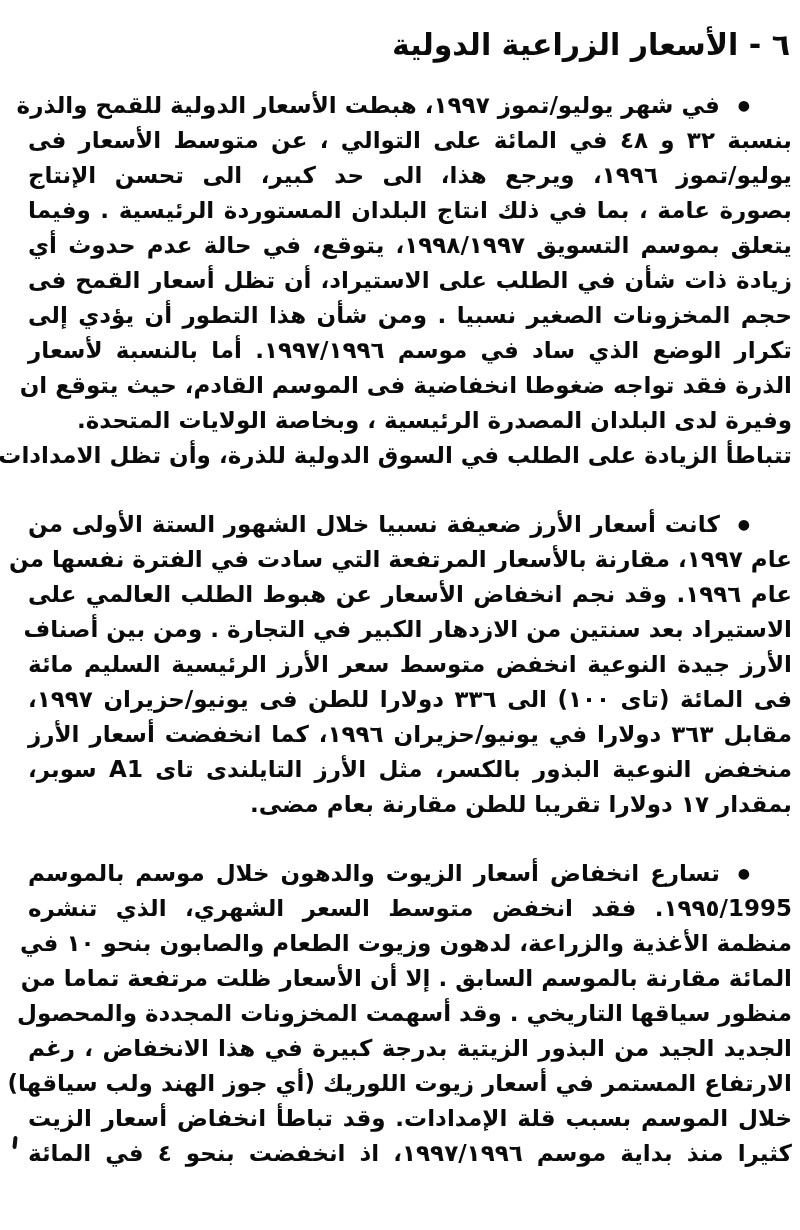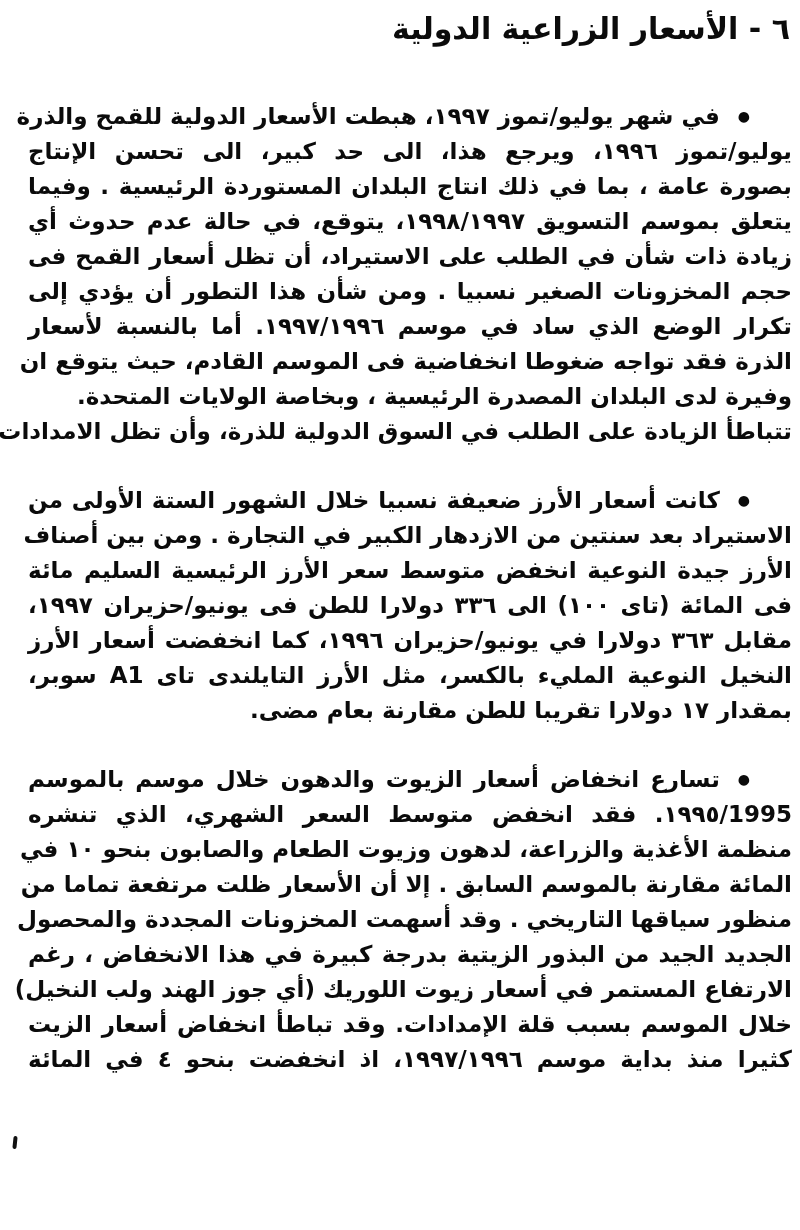--- a/index.html
+++ b/index.html
@@ -16,36 +16,36 @@
   }
   .page {
     position: relative;
     width: 800px;
     height: 1230px;
     direction: rtl;
     background: #ffffff;
   }
   .title {
     margin: 0;
-    padding: 8px 10px 0 0;
+    padding: 24px 10px 0 0;
     text-align: right;
     font-size: 30px;
     line-height: 42px;
     font-weight: bold;
     letter-spacing: 0px;
     white-space: nowrap;
   }
   .content {
     position: absolute;
     top: 88px;
     right: 8px;
     left: 28px;
   }
   .para {
-    margin: 11px 0 34px 0;
+    margin: 0 0 34px 0;
   }
   .para:last-child {
     margin-bottom: 0;
   }
   .line {
     direction: rtl;
     unicode-bidi: plaintext;
     text-align: justify;
     text-align-last: justify;
     font-size: 23px;
@@ -85,53 +85,56 @@
 <div class="page">
 
   <h1 class="title">٦ - الأسعار الزراعية الدولية</h1>
 
   <div class="content">
 
     <div class="para">
       <div class="line first">
         <span class="bullet">●</span><span>في شهر يوليو/تموز ١٩٩٧، هبطت الأسعار الدولية للقمح والذرة</span>
       </div>
+      <div class="line">بنسبة ٣٢ و ٤٨ في المائة على التوالي ، عن متوسط الأسعار فى</div>
       <div class="line">يوليو/تموز ١٩٩٦، ويرجع هذا، الى حد كبير، الى تحسن الإنتاج</div>
       <div class="line">بصورة عامة ، بما في ذلك انتاج البلدان المستوردة الرئيسية . وفيما</div>
       <div class="line">يتعلق بموسم التسويق ١٩٩٨/١٩٩٧، يتوقع، في حالة عدم حدوث أي</div>
       <div class="line">زيادة ذات شأن في الطلب على الاستيراد، أن تظل أسعار القمح فى</div>
       <div class="line">حجم المخزونات الصغير نسبيا . ومن شأن هذا التطور أن يؤدي إلى</div>
       <div class="line">تكرار الوضع الذي ساد في موسم ١٩٩٧/١٩٩٦. أما بالنسبة لأسعار</div>
       <div class="line">الذرة فقد تواجه ضغوطا انخفاضية فى الموسم القادم، حيث يتوقع ان</div>
       <div class="line end">وفيرة لدى البلدان المصدرة الرئيسية ، وبخاصة الولايات المتحدة.</div>
       <div class="line">تتباطأ الزيادة على الطلب في السوق الدولية للذرة، وأن تظل الامدادات</div>
     </div>
 
     <div class="para">
       <div class="line first">
         <span class="bullet">●</span><span>كانت أسعار الأرز ضعيفة نسبيا خلال الشهور الستة الأولى من</span>
       </div>
+      <div class="line">عام ١٩٩٧، مقارنة بالأسعار المرتفعة التي سادت في الفترة نفسها من</div>
+      <div class="line">عام ١٩٩٦. وقد نجم انخفاض الأسعار عن هبوط الطلب العالمي على</div>
       <div class="line">الاستيراد بعد سنتين من الازدهار الكبير في التجارة . ومن بين أصناف</div>
       <div class="line">الأرز جيدة النوعية انخفض متوسط سعر الأرز الرئيسية السليم مائة</div>
       <div class="line">فى المائة (تاى ١٠٠) الى ٣٣٦ دولارا للطن فى يونيو/حزيران ١٩٩٧،</div>
       <div class="line">مقابل ٣٦٣ دولارا في يونيو/حزيران ١٩٩٦، كما انخفضت أسعار الأرز</div>
-      <div class="line">النخيل النوعية المليء بالكسر، مثل الأرز التايلندى تاى A1 سوبر،</div>
+      <div class="line">منخفض النوعية البذور بالكسر، مثل الأرز التايلندى تاى A1 سوبر،</div>
       <div class="line end">بمقدار ١٧ دولارا تقريبا للطن مقارنة بعام مضى.</div>
     </div>
 
     <div class="para">
       <div class="line first">
         <span class="bullet">●</span><span>تسارع انخفاض أسعار الزيوت والدهون خلال موسم بالموسم</span>
       </div>
       <div class="line">1995/١٩٩٥. فقد انخفض متوسط السعر الشهري، الذي تنشره</div>
       <div class="line">منظمة الأغذية والزراعة، لدهون وزيوت الطعام والصابون بنحو ١٠ في</div>
       <div class="line">المائة مقارنة بالموسم السابق .  إلا أن الأسعار ظلت مرتفعة تماما من</div>
       <div class="line">منظور سياقها التاريخي . وقد أسهمت المخزونات المجددة والمحصول</div>
       <div class="line">الجديد الجيد من البذور الزيتية بدرجة كبيرة في هذا الانخفاض ، رغم</div>
-      <div class="line">الارتفاع المستمر في أسعار زيوت اللوريك (أي جوز الهند ولب النخيل)</div>
+      <div class="line">الارتفاع المستمر في أسعار زيوت اللوريك (أي جوز الهند ولب سياقها)</div>
       <div class="line">خلال الموسم بسبب قلة الإمدادات. وقد تباطأ انخفاض أسعار الزيت</div>
       <div class="line">كثيرا منذ بداية موسم ١٩٩٧/١٩٩٦، اذ انخفضت بنحو ٤ في المائة</div>
     </div>
 
   </div>
 
   <div class="stray-mark"></div>
 
 </div>
 

